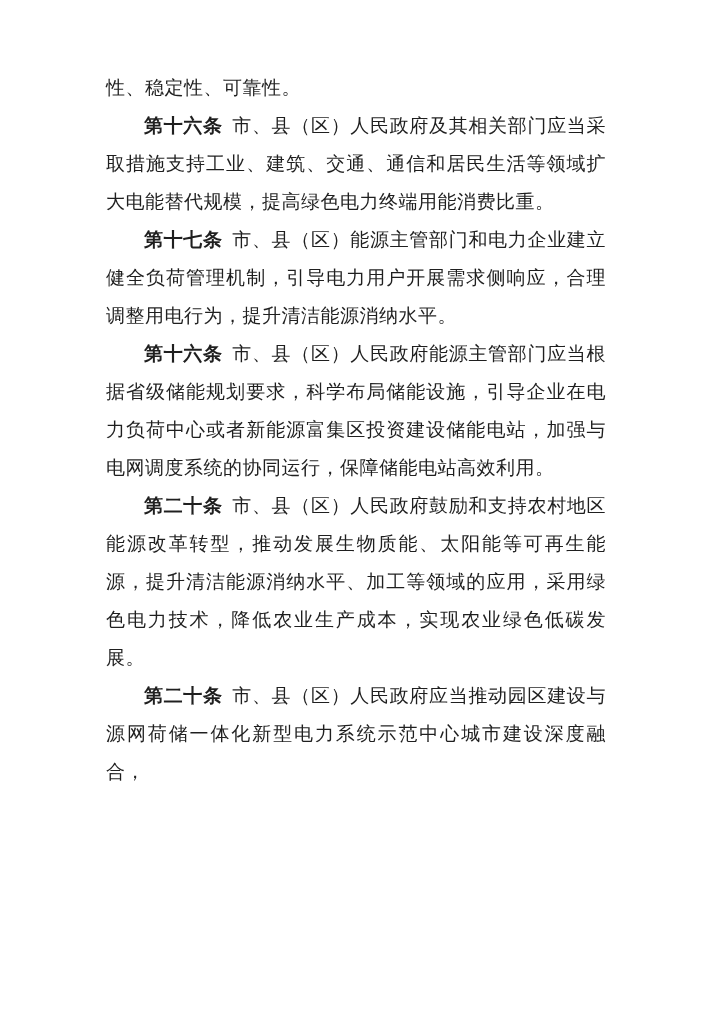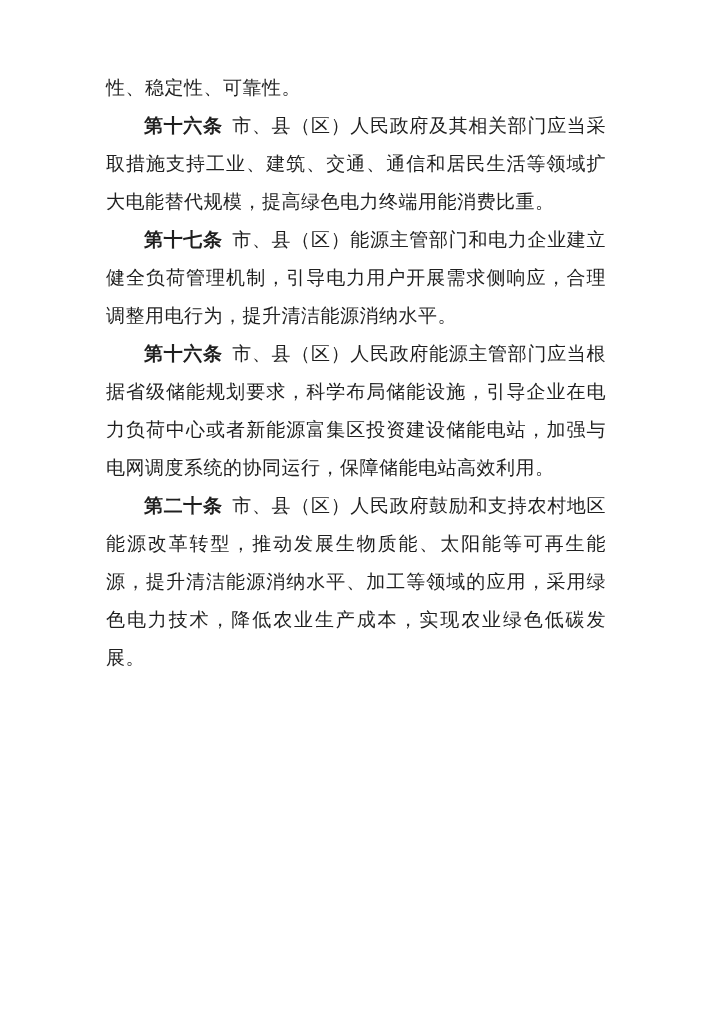--- a/index.html
+++ b/index.html
@@ -44,14 +44,15 @@
 </head>
 <body>
 
 <div class="page">
   <div class="doc-body" id="doc-body">
       <p class="para"><span class="run">性、稳定性、可靠性。</span></p>
       <p class="para indent"><span class="run bold">第十六条</span><span class="run">市、县（区）人民政府及其相关部门应当采取措施支持工业、建筑、交通、通信和居民生活等领域扩大电能替代规模，提高绿色电力终端用能消费比重。</span></p>
       <p class="para indent"><span class="run bold">第十七条</span><span class="run">市、县（区）能源主管部门和电力企业建立健全负荷管理机制，引导电力用户开展需求侧响应，合理调整用电行为，提升清洁能源消纳水平。</span></p>
       <p class="para indent"><span class="run bold">第十六条</span><span class="run">市、县（区）人民政府能源主管部门应当根据省级储能规划要求，科学布局储能设施，引导企业在电力负荷中心或者新能源富集区投资建设储能电站，加强与电网调度系统的协同运行，保障储能电站高效利用。</span></p>
       <p class="para indent"><span class="run bold">第二十条</span><span class="run">市、县（区）人民政府鼓励和支持农村地区能源改革转型，推动发展生物质能、太阳能等可再生能源，提升清洁能源消纳水平、加工等领域的应用，采用绿色电力技术，降低农业生产成本，实现农业绿色低碳发展。</span></p>
+      <p class="para indent"><span class="run bold">第二十条</span><span class="run">市、县（区）人民政府应当推动园区建设与源网荷储一体化新型电力系统示范中心城市建设深度融合，</span></p>
     </div>
 </div>
 
 </body></html>

